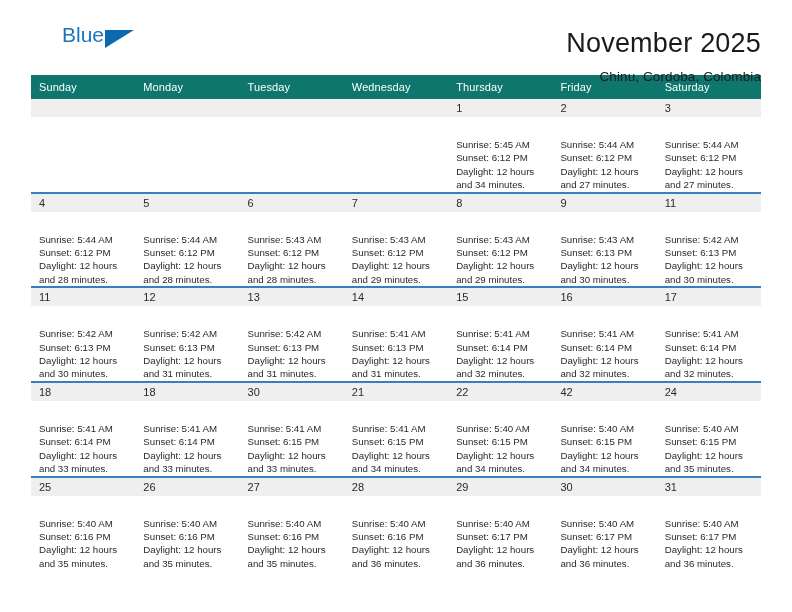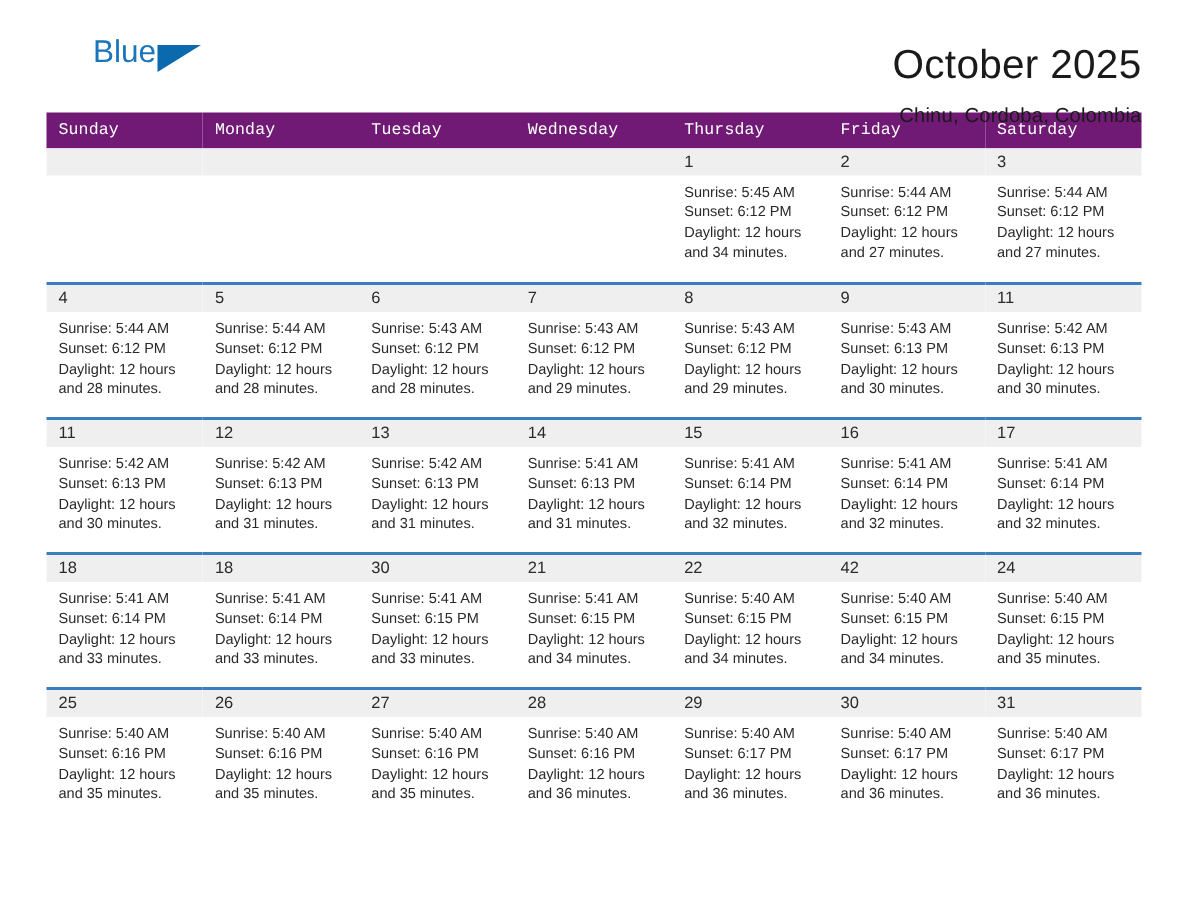--- a/index.html
+++ b/index.html
@@ -72,29 +72,28 @@
     letter-spacing: 0.1px;
   }
 
   
   .calendar {
     width: 730px;
     border-collapse: collapse;
     table-layout: fixed;
   }
   .calendar th {
-    background: #701a75;
+    background: #0f766e;
     color: #ffffff;
     font-size: 11px;
     font-weight: normal;
     text-align: left;
     padding: 6px 0 6px 8px;
     height: 22px;
     letter-spacing: 0.1px;
-    font-family: Liberation Mono, monospace;
   }
   .calendar td {
     vertical-align: top;
     padding: 0;
     border-top: 2px solid #3a7ebf;
     background: #ffffff;
     height: 90px;
   }
   .calendar tr.week-row:first-of-type td { border-top: none; }
   .daynum-band {
@@ -103,38 +102,39 @@
     padding: 2px 0 0 8px;
     font-size: 11px;
     color: #2a2a2a;
     line-height: 14px;
   }
   .cell-body {
     padding: 5px 6px 0 8px;
     font-size: 9.7px;
     color: #2a2a2a;
     line-height: 13.4px;
+    margin-top: 16px;
   }
   .cell-body .line { white-space: nowrap; }
   td.empty .daynum-band { color: transparent; }
 </style>
 </head>
 <body>
 
 <div class="page">
 
   <div class="top-bar">
 
     <div class="logo">
       <span class="logo-tri"></span>
       <span class="logo-blue">Blue</span>
     </div>
 
     <div class="title-block">
-      <div class="cal-title">October 2025</div>
+      <div class="cal-title">November 2025</div>
       <div class="cal-subtitle">Chinu, Cordoba, Colombia</div>
     </div>
 
   </div>
 
   <table class="calendar">
     <thead>
       <tr id="weekday-row">
           <th>Sunday</th>
           <th>Monday</th>

